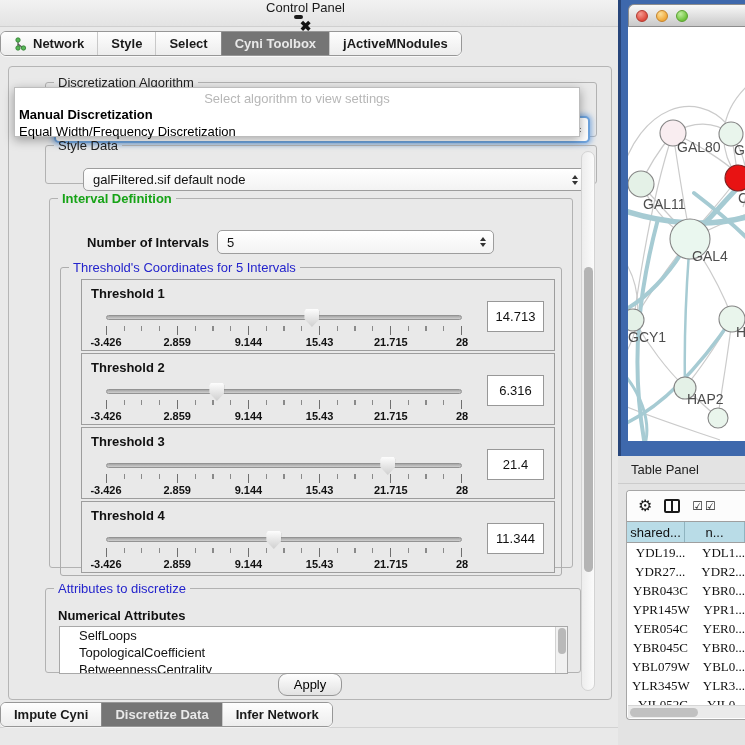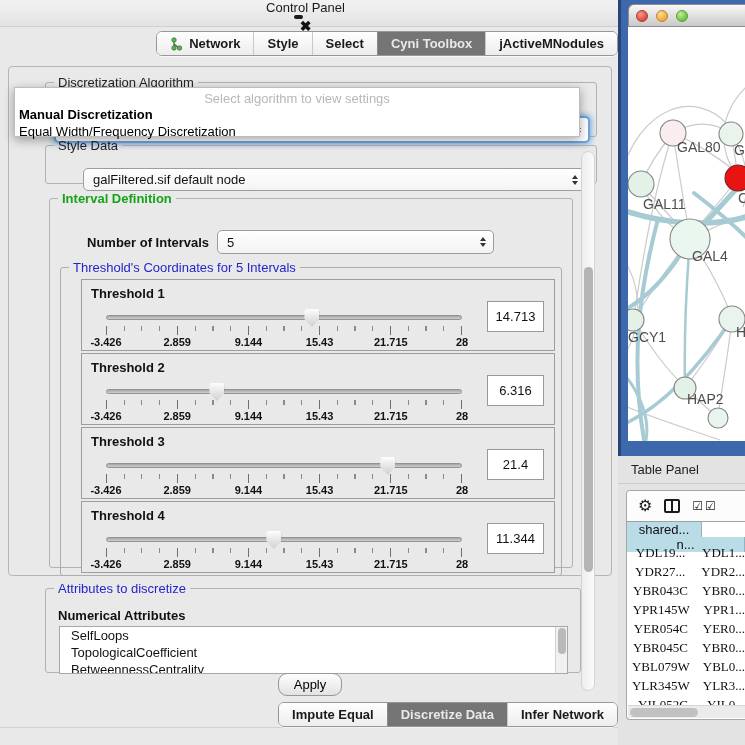--- a/index.html
+++ b/index.html
@@ -9,33 +9,33 @@
 
   
   .control-panel { position:absolute; left:0; top:0; width:618px; height:745px; background:#e9e9e9; }
   .titlebar { height:27px; display:flex; align-items:center; padding:0 16px 0 9px;
               background:linear-gradient(#f2f2f2,#e3e3e3); border-bottom:1px solid #cfcfcf;flex-direction:column; }
   .titlebar .t { font-size:13px; color:#1a1a1a; }
   .titlebar .spacer { flex:1; }
   .float-ico { width:9px; height:9px; border:2px solid #1c1c1c; border-radius:2px; margin-right:14px; }
   .close-ico { font-size:14px; font-weight:bold; color:#111; line-height:1; }
 
-  .tabbar { position:absolute; left:0; width:618px; display:flex; justify-content:flex-end;border-radius:6px; }
+  .tabbar { position:absolute; left:0; width:618px; display:flex; justify-content:flex-start;border-radius:6px; }
   .tabbar.top { top:31px; }
   .tabbar.bottom { top:702px; }
   .tabgroup { display:flex; align-items:stretch; height:25px; background:#fdfdfd;
               border:1px solid #979797; border-radius:6px; overflow:hidden;
               box-shadow:0 1px 0 rgba(255,255,255,.7); }
   .tab { display:flex; align-items:center; gap:6px; padding:0 13px; font-size:13px; font-weight:bold;
          color:#1a1a1a; border-left:1px solid #c9c9c9; background:linear-gradient(#fefefe,#ededed); cursor:default; }
   .tab:first-child { border-left:none; }
   .tab.selected { background:#757575; color:#e9e9e9; border-left-color:#8a8a8a; }
 
   
-  .content { position:absolute; left:8px; top:66px; width:604px; height:510px;
+  .content { position:absolute; left:8px; top:66px; width:604px; height:634px;
              border:1px solid #b5b5b5; border-radius:4px; background:#e9e9e9; }
   .bottom-line { position:absolute; left:0; top:727px; width:618px; height:1px; background:#d2d2d2; }
 
   fieldset { position:absolute; border:1px solid #b2b2b2; border-radius:3px; }
   legend { margin-left:8px; padding:0 4px; font-size:13px; }
   legend.dark { color:#222; }
   legend.green { color:#17a317;font-weight:bold; }
   legend.blue { color:#2424cc; }
 
   .combo { position:absolute; background:linear-gradient(#ffffff,#f3f3f3); border:1px solid #9d9d9d;
@@ -79,21 +79,21 @@
            border-right:1px solid #6f6f6f; }
   .tick-labels { position:absolute; left:0; right:0; top:29px; height:12px; }
   .tick-labels span { position:absolute; transform:translateX(-50%); font-size:11px; font-weight:bold; color:#111; white-space:nowrap; }
   .tvalue { position:absolute; right:10px; top:21px; width:57px; height:31px; background:#fff;
             border:1px solid #989898; font-size:13px; display:flex; align-items:center; justify-content:center; }
 
   .fs-attr { left:36px; top:514px; width:536px; height:92px; }
   .attr-sub { position:absolute; left:12px; top:12px; font-weight:bold; font-size:13px; }
   .attr-list { position:absolute; left:13px; right:12px; top:30px; height:48px; background:#fff;
                border:1px solid #a8a8a8; overflow:hidden; }
-  .attr-list .item { line-height:17px; padding-left:11px; font-size:13px; white-space:nowrap; }
+  .attr-list .item { line-height:17px; padding-left:19px; font-size:13px; white-space:nowrap; }
   .attr-vscroll { position:absolute; right:0; top:0; bottom:0; width:12px; background:#f1f1f1; border-left:1px solid #d2d2d2; }
   .attr-vthumb { position:absolute; right:1.5px; top:1px; width:8px; height:26px; background:#b9b9b9; border-radius:4px; }
 
   .apply-btn { position:absolute; left:50%; top:606px; transform:translateX(-50%); width:64px; height:23px;
                background:linear-gradient(#fefefe,#e2e2e2); border:1px solid #979797; border-radius:9px;
                font-size:13px; display:flex; align-items:center; justify-content:center; }
 
   .panel-vscroll { position:absolute; left:572px; top:84px; width:14px; height:540px;
                    background:linear-gradient(to right,#ededed,#fbfbfb); border:1px solid #d3d3d3; border-radius:7px; }
   .panel-vthumb { position:absolute; left:2px; top:115px; width:9px; height:305px; background:#b4b4b4; border-radius:5px; }
@@ -113,21 +113,21 @@
   .tpanel-bar { position:absolute; left:0; top:456px; width:127px; height:28px; background:#e3e3e3;
                 border-bottom:1px solid #cccccc; display:flex; align-items:center; padding-left:13px; font-size:13px; color:#222; }
   .table-card { position:absolute; left:8px; top:490px; width:119px; height:230px; background:#fff;
                 border:1px solid #a6a6a6; border-right:none; border-radius:4px 0 0 4px; overflow:hidden; }
   .tbl-toolbar { height:30px; display:flex; align-items:center; gap:12px; padding-left:11px; background:#fcfcfc; }
   .gear-ico { font-size:16px; color:#1a1a1a; line-height:1; }
   .cols-ico { width:16px; height:14px; border:2px solid #1a1a1a; border-radius:2px; position:relative; }
   .cols-ico::after { content:''; position:absolute; left:50%; top:0; bottom:0; width:2px; background:#1a1a1a; transform:translateX(-50%); }
   .cb-pair { display:flex; gap:2px; }
   .cb-ico { font-size:12px; color:#1a1a1a; line-height:1; }
-  .thead { display:flex; height:22px; border-top:1px solid #9f9f9f; border-bottom:1px solid #9f9f9f;flex-direction:column; }
+  .thead { display:flex; height:22px; border-top:1px solid #9f9f9f; border-bottom:1px solid #9f9f9f; }
   .th { background:#b9dce7; border-right:1px solid #8fb4c0; font-size:13px; display:flex; align-items:center; justify-content:center; }
   .th.c1 { width:75px; } .th.c2 { flex:1; min-width:60px; }
   .trow2 { display:flex; height:19px; align-items:center; font-size:13px;font-family:Liberation Serif, serif; }
   .td1 { width:75px; text-align:center; } .td2 { padding-left:8px; white-space:nowrap; }
   .hscroll { position:absolute; left:1px; right:0; bottom:1px; height:13px; background:#ebebeb; border-top:1px solid #d6d6d6; }
   .hthumb { position:absolute; left:2px; top:2px; width:68px; height:9px; background:#c1c1c1; border-radius:5px; }
 
   svg text { font-family:"Liberation Sans", sans-serif; }
 </style>
 </head>
@@ -310,21 +310,21 @@
       <div class="panel-vscroll">
         <div class="panel-vthumb"></div>
       </div>
     </div>
 
     <div class="bottom-line"></div>
 
     <div class="tabbar bottom">
       <div class="tabgroup">
         <div class="tab">
-            <span>Impute Equal</span>
+            <span>Impute Cyni</span>
           </div>
         <div class="tab selected">
             <span>Discretize Data</span>
           </div>
         <div class="tab">
             <span>Infer Network</span>
           </div>
       </div>
     </div>
   </div>

